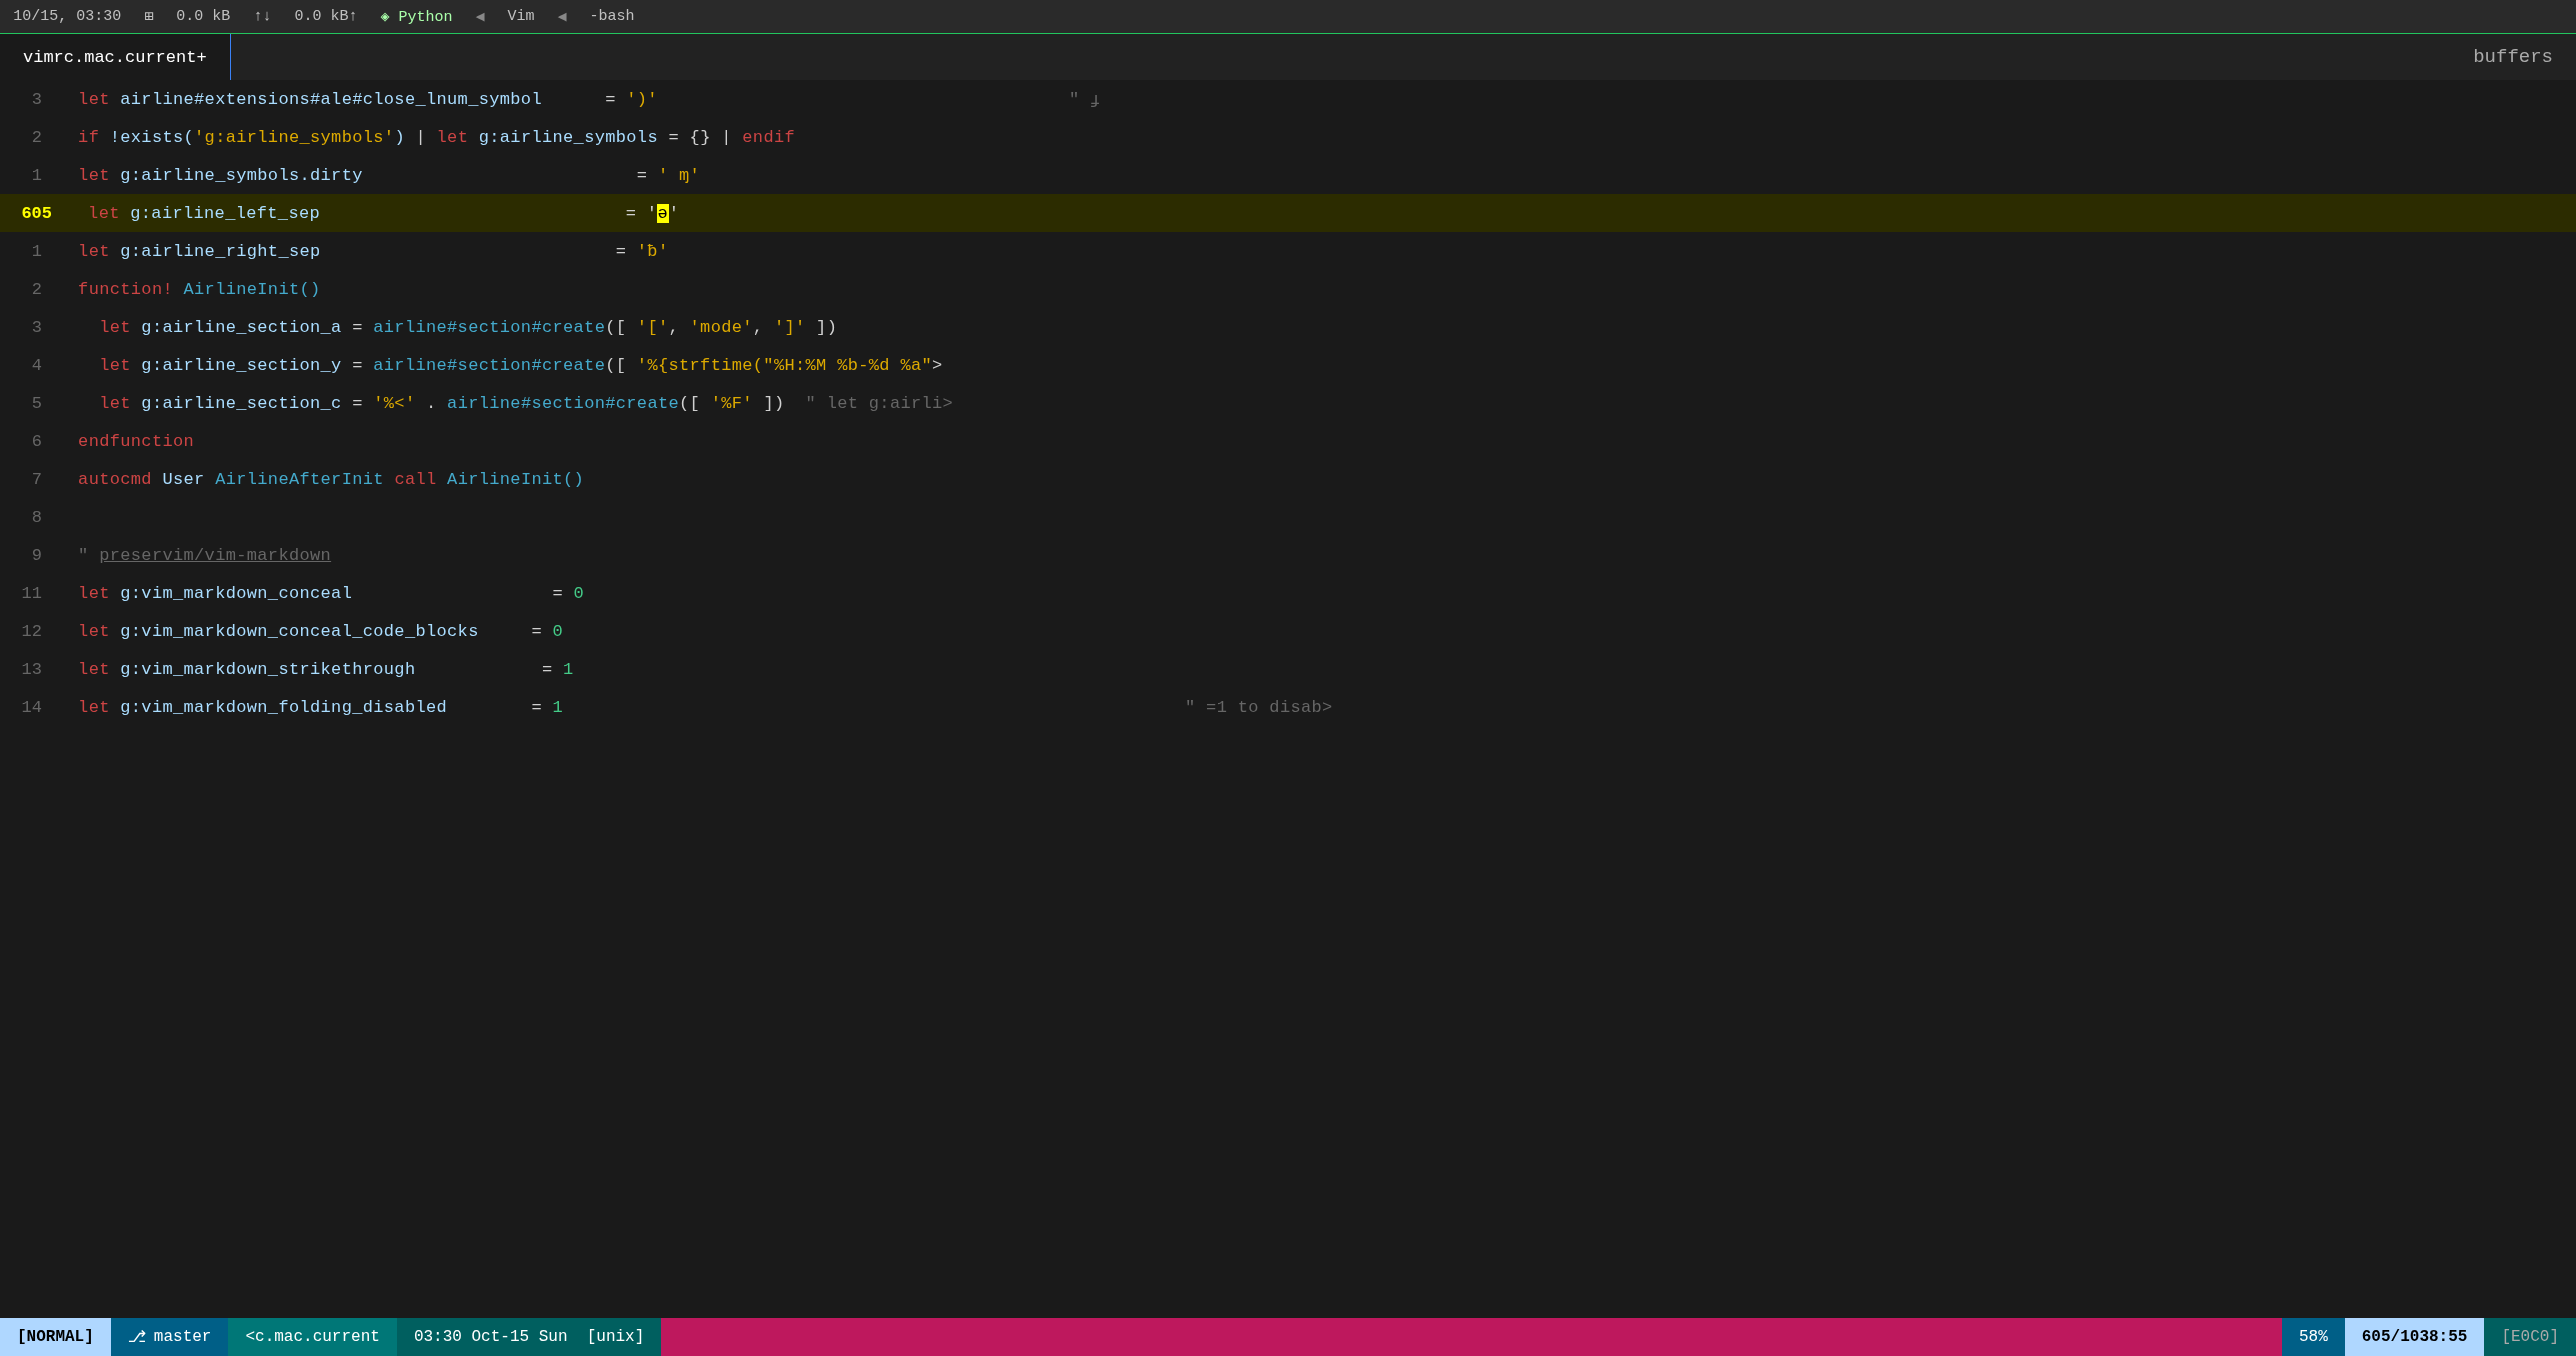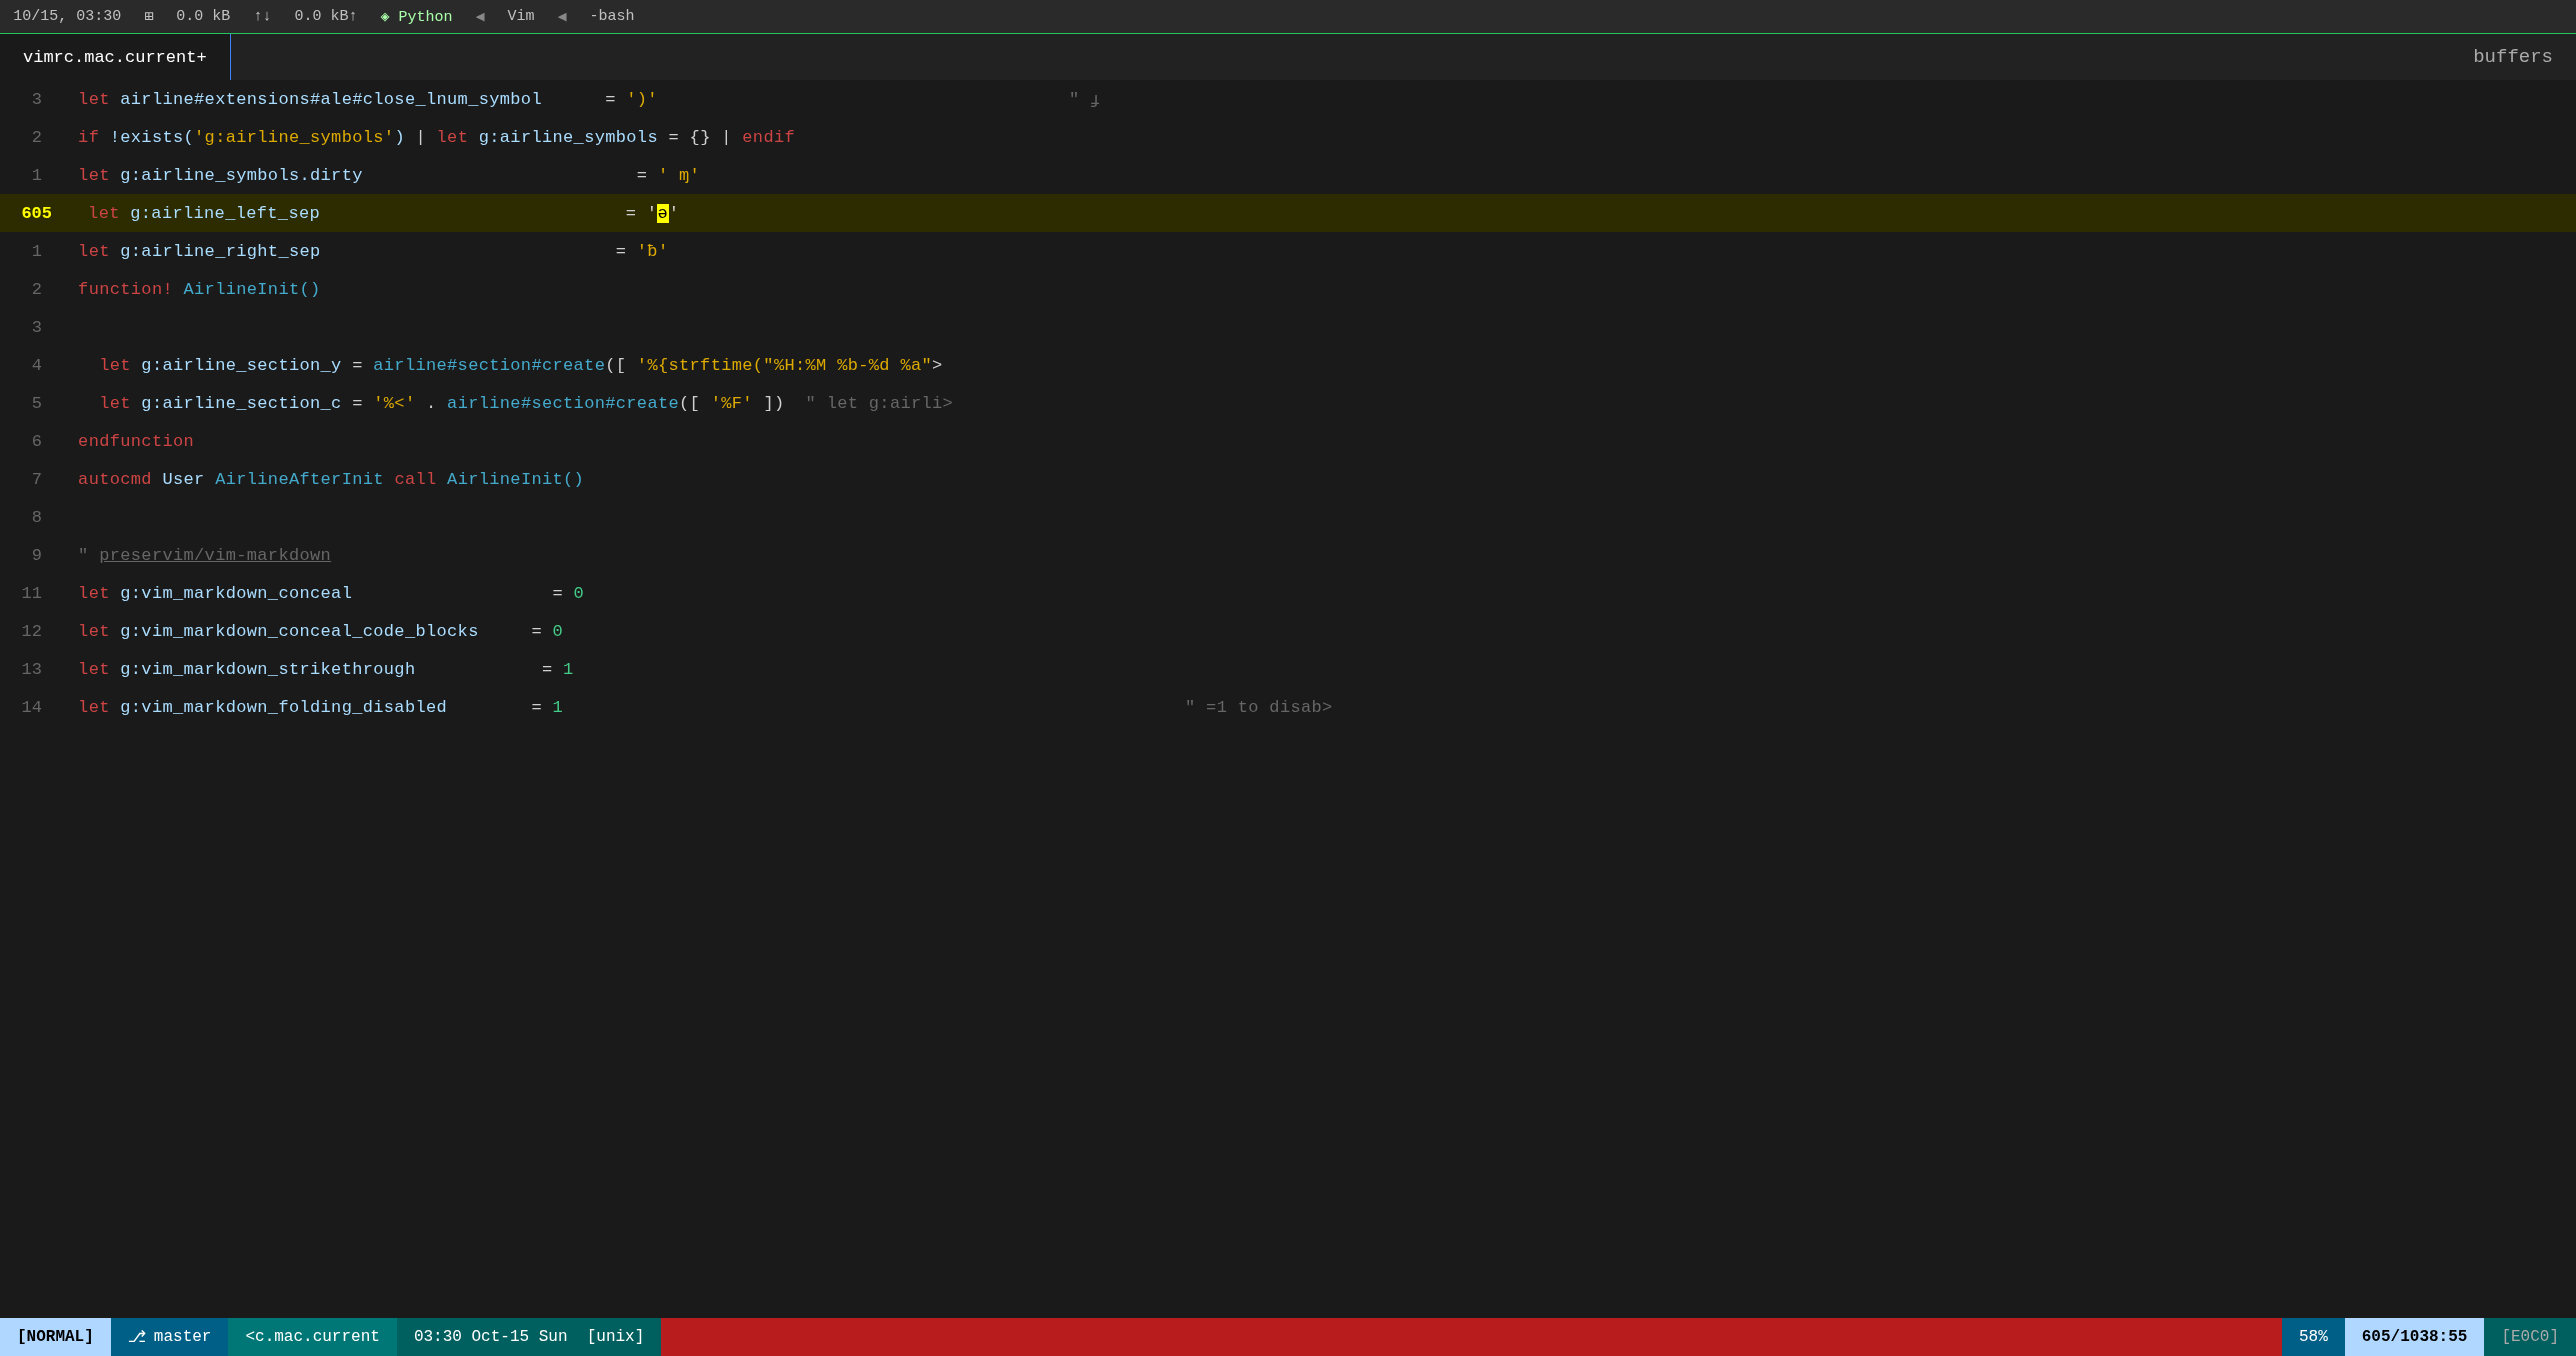--- a/index.html
+++ b/index.html
@@ -112,21 +112,21 @@
     .kw { color: #cc4444; } 
     .fn { color: #44aacc; } 
     .str2 { color: #ddaa00; } 
     .num { color: #44cc88; } 
     .comment { color: #666666; }
     .op { color: #d0d0d0; }
     .ident { color: #aaddff; }
 
     
     .status-bar {
-      background: #b91c1c;
+      background: #be185d;
       height: 38px;
       display: flex;
       padding: 0 0;
       font-size: 16px;
       flex-shrink: 0;
       color: #ffffff;
     }
     .status-mode {
       background: #afd7ff;
       color: #000000;
@@ -269,20 +269,23 @@
 
       <div class="code-line">
         <span class="line-num">2</span>
         <span class="line-content">
           &nbsp;&nbsp;<span class="kw">function!</span> <span class="fn">AirlineInit()</span>
         </span>
       </div>
 
       <div class="code-line">
         <span class="line-num">3</span>
+        <span class="line-content">
+          &nbsp;&nbsp;&nbsp;&nbsp;<span class="kw">let</span> <span class="ident">g:airline_section_a</span> <span class="op">=</span> <span class="fn">airline#section#create</span>(<span class="op">[</span> <span class="str2">'['</span><span class="op">,</span> <span class="str2">'mode'</span><span class="op">,</span> <span class="str2">']'</span> <span class="op">]</span>)
+        </span>
       </div>
 
       <div class="code-line">
         <span class="line-num">4</span>
         <span class="line-content">
           &nbsp;&nbsp;&nbsp;&nbsp;<span class="kw">let</span> <span class="ident">g:airline_section_y</span> <span class="op">=</span> <span class="fn">airline#section#create</span>(<span class="op">[</span> <span class="str2">'%{strftime("%H:%M %b-%d %a"</span>&gt;
         </span>
       </div>
 
       <div class="code-line">

